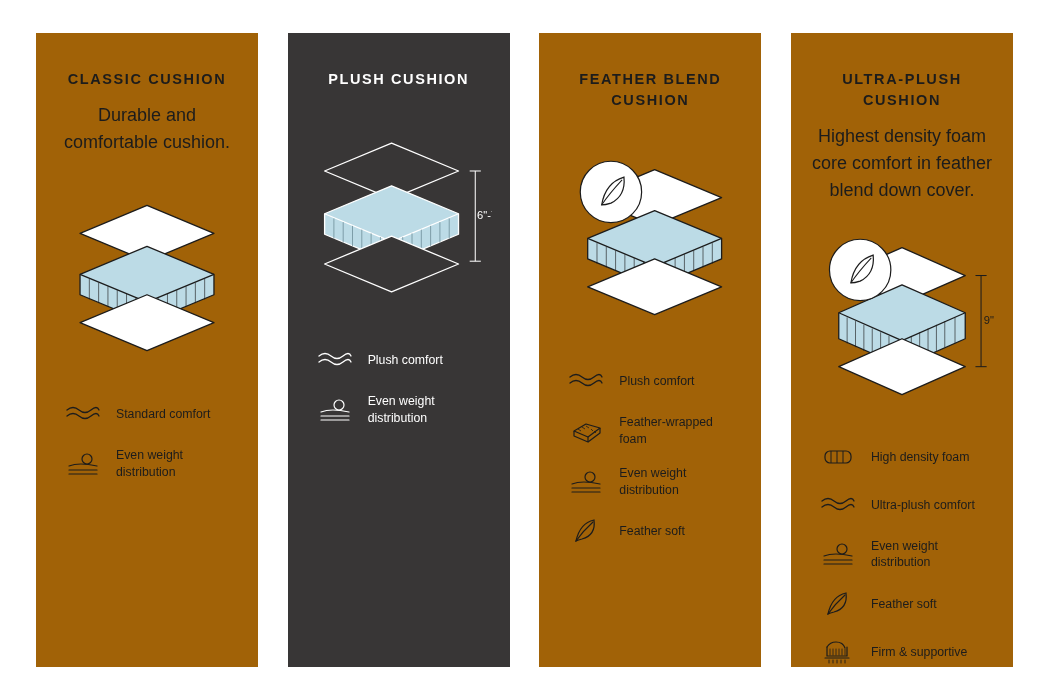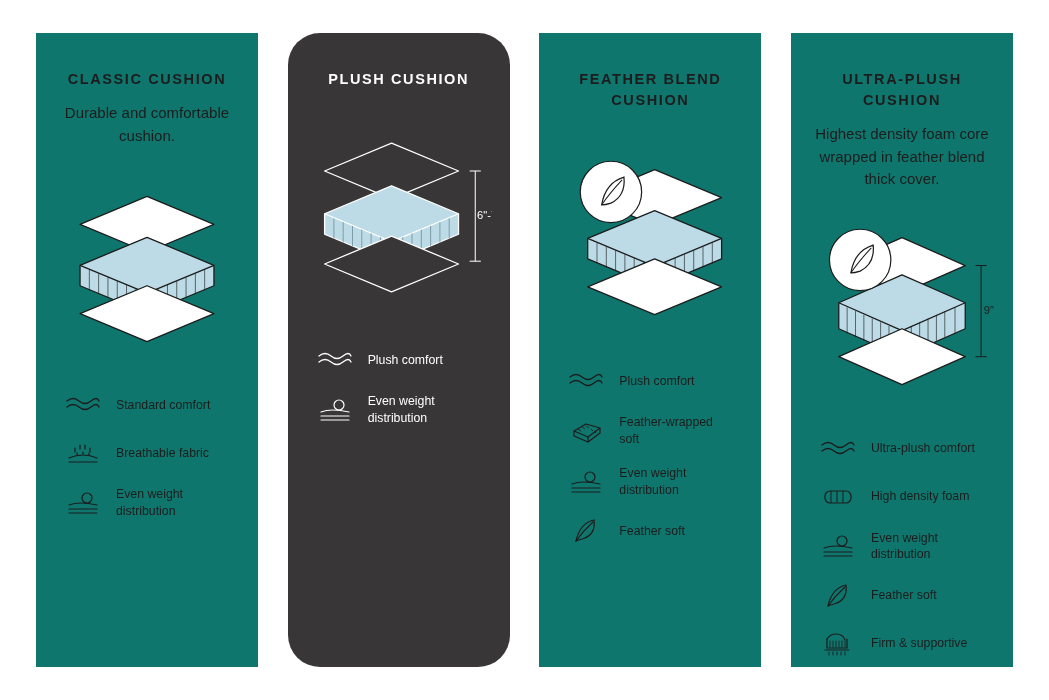--- a/index.html
+++ b/index.html
@@ -33,39 +33,38 @@
     width: 222px;
     height: 634px;
     box-sizing: border-box;
     position: relative;
     padding: 36px 18px 0 18px;
     display: flex;
     flex-direction: column;
     align-items: center;
   }
   .card.light {
-    background: #0f766e;
+    background: #a16207;
     color: #1c1c1c;
   }
   .card.dark {
     background: #383636;
     color: #ffffff;
-    border-radius: 32px;
   }
   .card-title {
     font-size: 14.5px;
     font-weight: bold;
     letter-spacing: 1.6px;
     text-align: center;
     line-height: 1.45;
     margin: 0 0 12px 0;
     text-transform: uppercase;
   }
   .card-desc {
-    font-size: 15px;
+    font-size: 18px;
     line-height: 1.5;
     text-align: center;
     margin: 0;
     max-width: 190px;
   }
   .diagram {
     margin-top: 14px;
     height: 215px;
     display: flex;
     align-items: center;
@@ -141,31 +140,20 @@
       </div>
       <div class="features">
         <div class="feature">
           <span class="ficon">
             <svg width="36" height="18" viewBox="0 0 36 18" fill="none" stroke="#1c1c1c" stroke-width="1.3" stroke-linecap="round">
               <path d="M2 5 Q8 0 14 5 T26 5 T34 5"></path>
               <path d="M2 11 Q8 6 14 11 T26 11 T34 11"></path>
             </svg>
           </span>
           <span class="flabel">Standard comfort</span>
-        </div>
-        <div class="feature">
-          <span class="ficon">
-            <svg width="36" height="26" viewBox="0 0 36 26" fill="none" stroke="#1c1c1c" stroke-width="1.2" stroke-linecap="round">
-              <path d="M4 22 h28"></path>
-              <path d="M4 18 q14 -6 28 0"></path>
-              <path d="M10 12 v-4 M15 9 v-4 M20 9 v-4 M25 12 v-4"></path>
-              <path d="M12 15 l0 -2 M18 14 l0 -2 M24 15 l0 -2"></path>
-            </svg>
-          </span>
-          <span class="flabel">Breathable fabric</span>
         </div>
         <div class="feature">
           <span class="ficon">
             <svg width="36" height="26" viewBox="0 0 36 26" fill="none" stroke="#1c1c1c" stroke-width="1.2" stroke-linecap="round">
               <circle cx="22" cy="8" r="5"></circle>
               <path d="M4 15 q10 -4 28 0"></path>
               <path d="M4 19 h28"></path>
               <path d="M4 23 h28"></path>
             </svg>
           </span>
@@ -278,21 +266,21 @@
           <span class="ficon">
             <svg width="36" height="26" viewBox="0 0 36 26" fill="none" stroke="#1c1c1c" stroke-width="1.2" stroke-linejoin="round">
               <polygon points="6,13 18,6 32,10 20,19"></polygon>
               <polyline points="6,13 6,18 20,24 20,19"></polyline>
               <polyline points="20,24 32,15 32,10"></polyline>
               <g stroke-width="0.8">
                 <path d="M10 11 l3 2 M14 9 l3 2 M18 8 l3 2 M23 11 l2 2 M26 13 l2 2"></path>
               </g>
             </svg>
           </span>
-          <span class="flabel">Feather-wrapped soft</span>
+          <span class="flabel">Feather-wrapped foam</span>
         </div>
         <div class="feature">
           <span class="ficon">
             <svg width="36" height="26" viewBox="0 0 36 26" fill="none" stroke="#1c1c1c" stroke-width="1.2" stroke-linecap="round">
               <circle cx="22" cy="8" r="5"></circle>
               <path d="M4 15 q10 -4 28 0"></path>
               <path d="M4 19 h28"></path>
               <path d="M4 23 h28"></path>
             </svg>
           </span>
@@ -305,21 +293,21 @@
               <path d="M8 24 Q15 14 25 5"></path>
             </svg>
           </span>
           <span class="flabel">Feather soft</span>
         </div>
       </div>
     </div>
 
     <div class="card light">
       <div class="card-title">ULTRA-PLUSH CUSHION</div>
-      <div class="card-desc">Highest density foam core wrapped in feather blend thick cover.</div>
+      <div class="card-desc">Highest density foam core comfort in feather blend down cover.</div>
       <div class="diagram">
         <svg width="200" height="205" viewBox="0 0 200 205">
           <g fill="none" stroke="#1c1c1c" stroke-width="1.4" stroke-linejoin="round">
             <polygon points="100,22 168,52 100,82 32,52" fill="#ffffff"></polygon>
             <polygon points="100,62 168,92 168,120 100,150 32,120 32,92" fill="#bcdbe6"></polygon>
             <polyline points="32,92 100,122 168,92"></polyline>
             <polyline points="100,122 100,150"></polyline>
             <g stroke-width="0.8" opacity="0.85">
               <line x1="41" y1="97" x2="41" y2="125"></line>
               <line x1="50" y1="101" x2="50" y2="129"></line>
@@ -345,35 +333,35 @@
           <g>
             <circle cx="55" cy="46" r="33" fill="#ffffff" stroke="#1c1c1c" stroke-width="1.3"></circle>
             <path d="M45 60 Q49 36 69 30 Q71 50 55 58 Q49 60 45 60Z" fill="none" stroke="#1c1c1c" stroke-width="1.3"></path>
             <path d="M45 60 Q53 48 67 33" fill="none" stroke="#1c1c1c" stroke-width="1.1"></path>
           </g>
         </svg>
       </div>
       <div class="features">
         <div class="feature">
           <span class="ficon">
+            <svg width="36" height="24" viewBox="0 0 36 24" fill="none" stroke="#1c1c1c" stroke-width="1.2" stroke-linejoin="round">
+              <rect x="5" y="6" width="26" height="12" rx="5"></rect>
+              <path d="M11 6 v12 M17 6 v12 M23 6 v12" stroke-width="1"></path>
+            </svg>
+          </span>
+          <span class="flabel">High density foam</span>
+        </div>
+        <div class="feature">
+          <span class="ficon">
             <svg width="36" height="18" viewBox="0 0 36 18" fill="none" stroke="#1c1c1c" stroke-width="1.3" stroke-linecap="round">
               <path d="M2 5 Q8 0 14 5 T26 5 T34 5"></path>
               <path d="M2 11 Q8 6 14 11 T26 11 T34 11"></path>
             </svg>
           </span>
           <span class="flabel">Ultra-plush comfort</span>
-        </div>
-        <div class="feature">
-          <span class="ficon">
-            <svg width="36" height="24" viewBox="0 0 36 24" fill="none" stroke="#1c1c1c" stroke-width="1.2" stroke-linejoin="round">
-              <rect x="5" y="6" width="26" height="12" rx="5"></rect>
-              <path d="M11 6 v12 M17 6 v12 M23 6 v12" stroke-width="1"></path>
-            </svg>
-          </span>
-          <span class="flabel">High density foam</span>
         </div>
         <div class="feature">
           <span class="ficon">
             <svg width="36" height="26" viewBox="0 0 36 26" fill="none" stroke="#1c1c1c" stroke-width="1.2" stroke-linecap="round">
               <circle cx="22" cy="8" r="5"></circle>
               <path d="M4 15 q10 -4 28 0"></path>
               <path d="M4 19 h28"></path>
               <path d="M4 23 h28"></path>
             </svg>
           </span>

